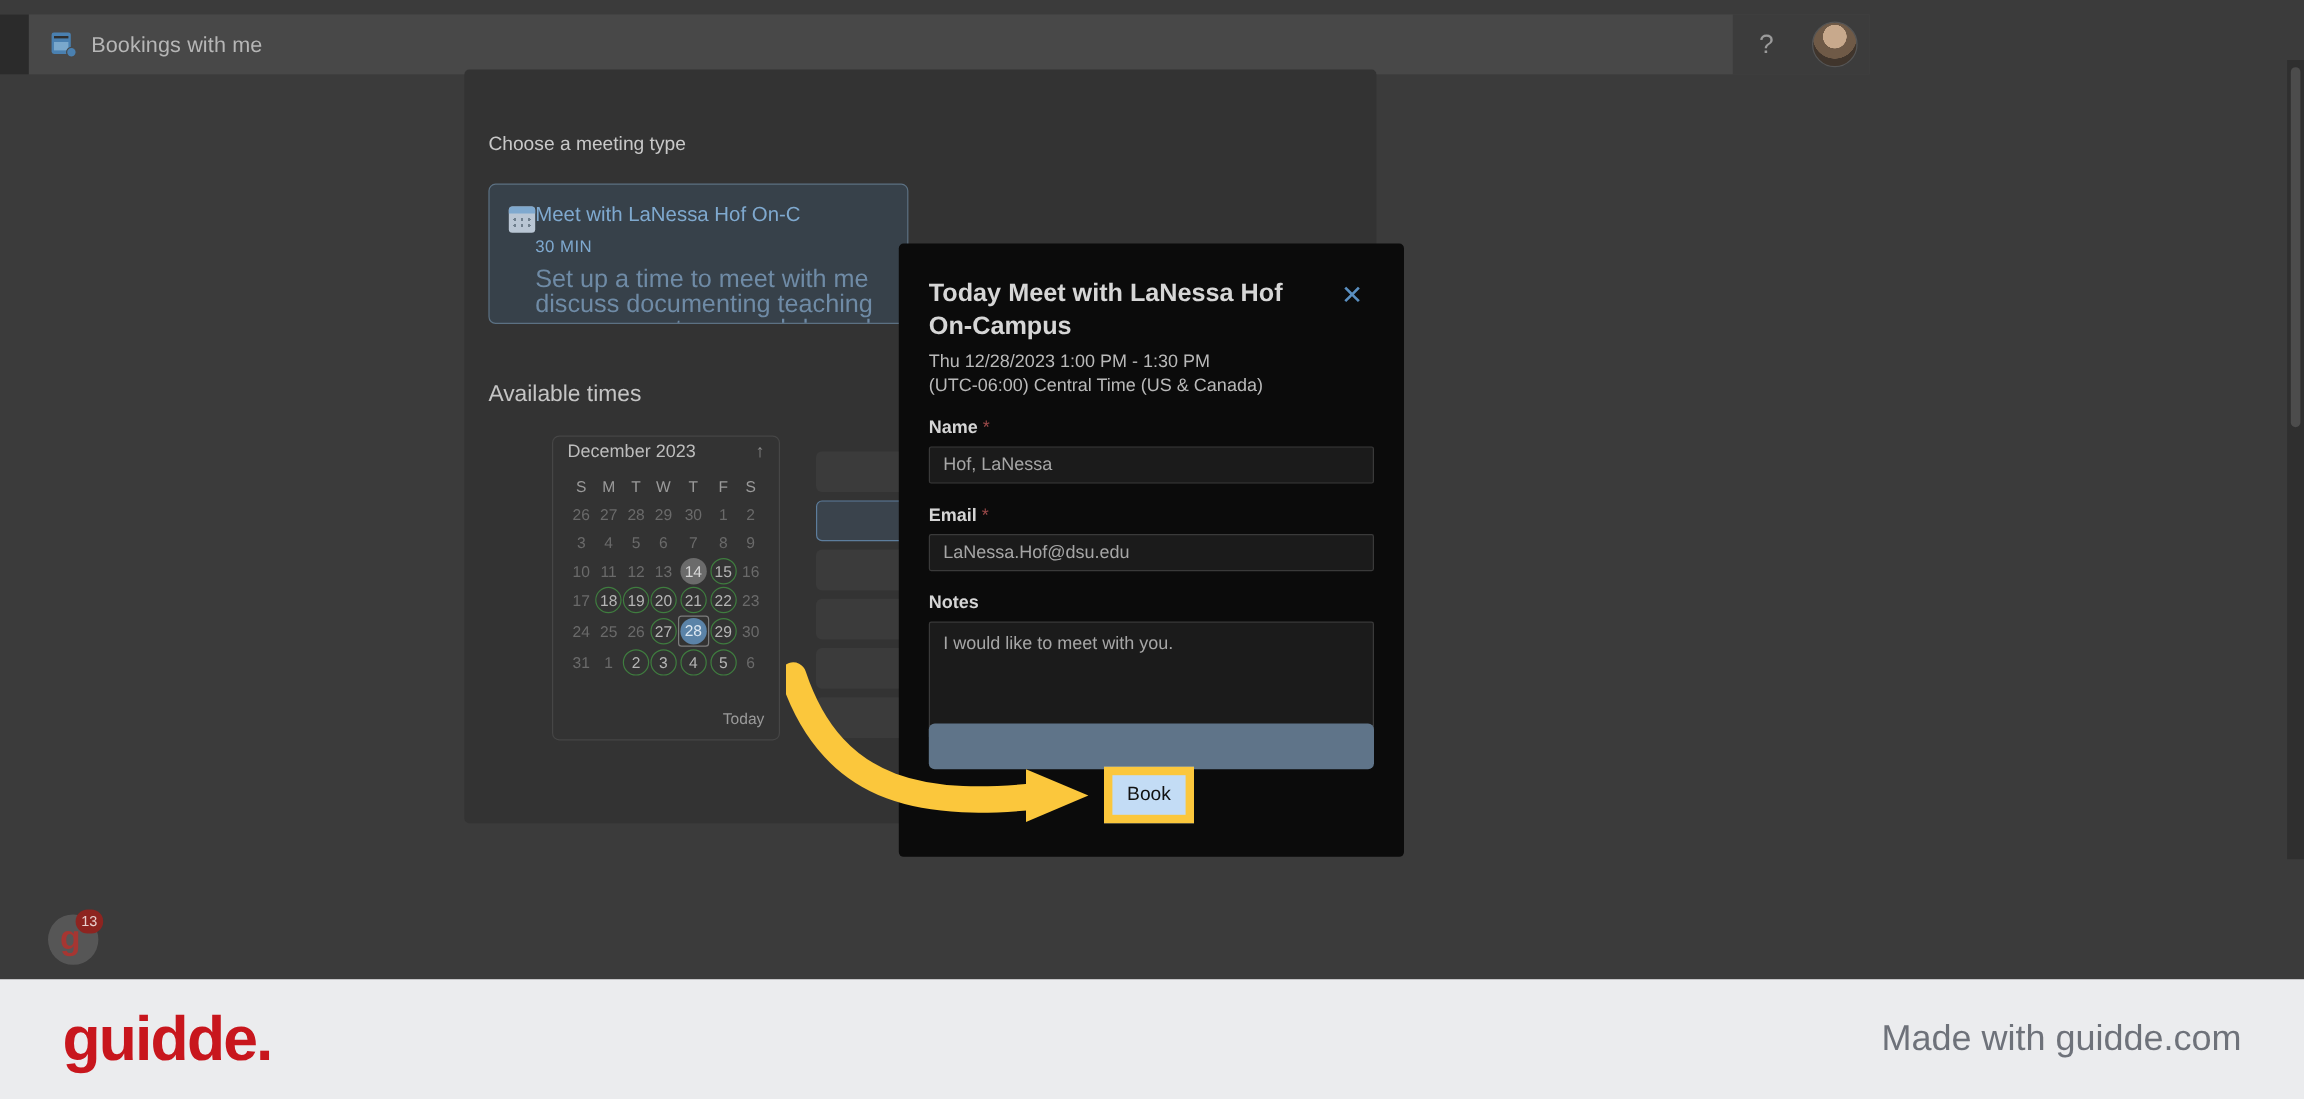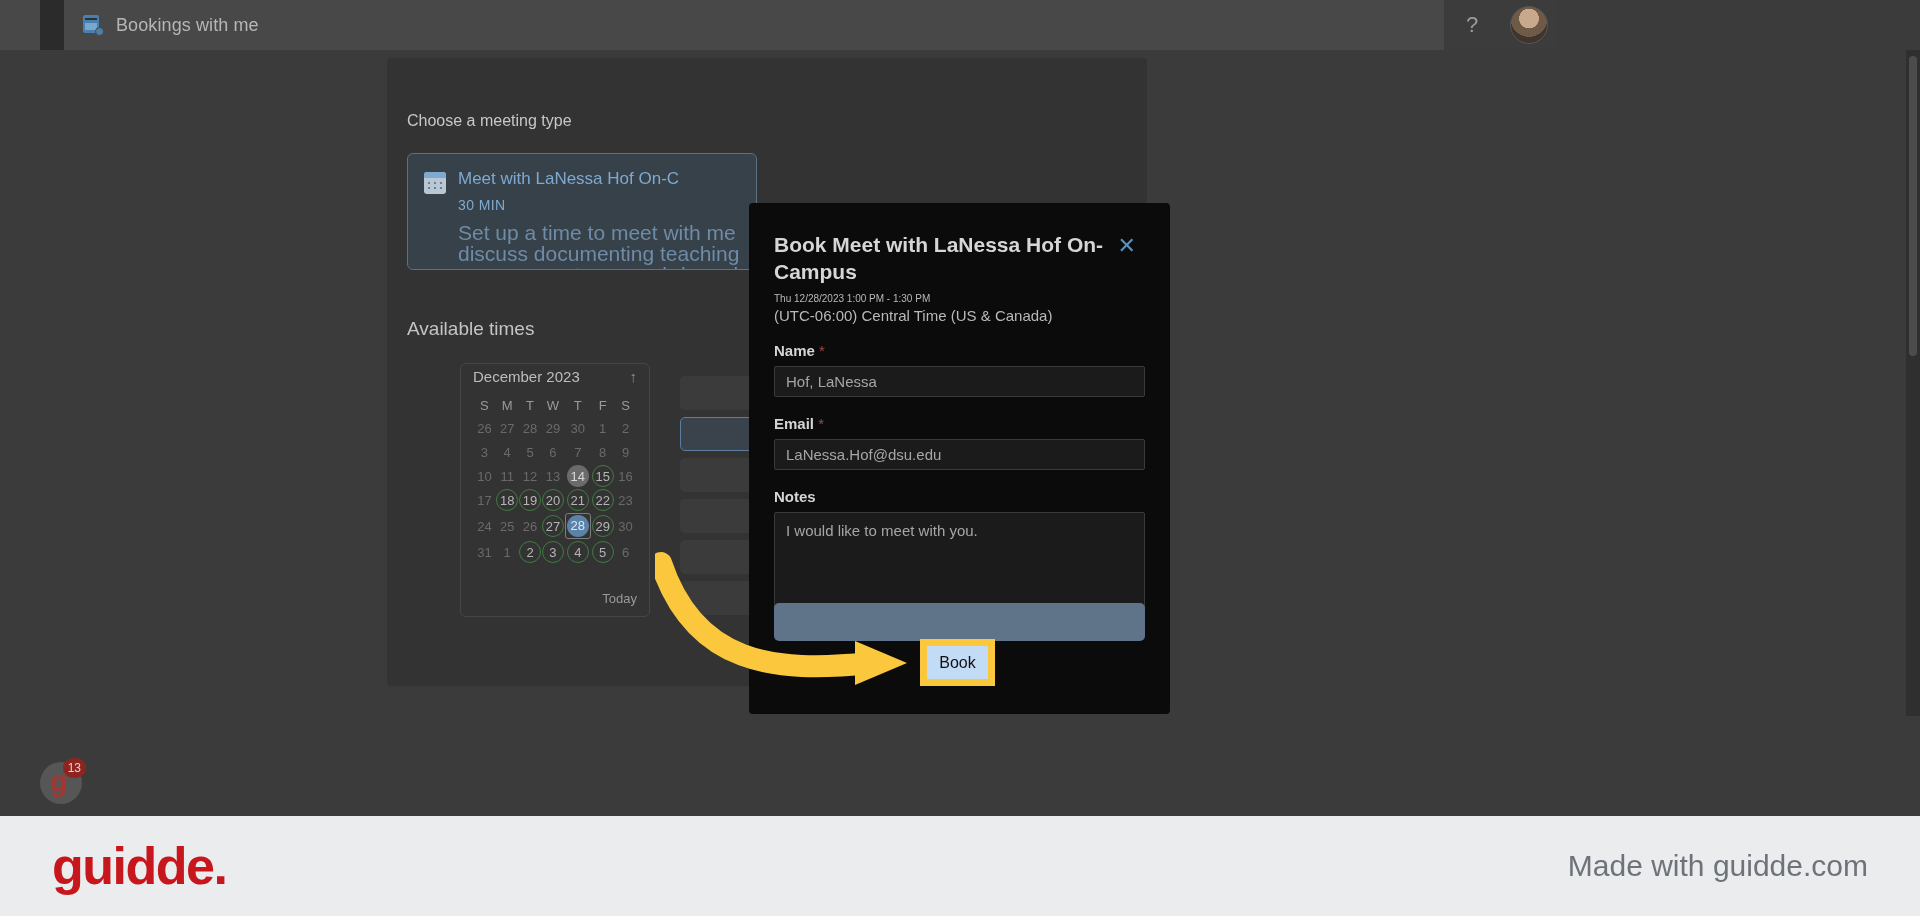--- a/index.html
+++ b/index.html
@@ -8,22 +8,22 @@
     font-family: "Liberation Sans", sans-serif;
     background: #1f1f1f; overflow: hidden;
   }
   #screen { position: relative; width: 1920px; height: 916px; background: #1f1f1f; }
 
   
   #app { position: absolute; inset: 0 0 100px 0; background: #3b3b3b; }
 
   
   .titlebar {
-    position: absolute; top: 0; left: 0; width: 1558px; height: 50px;
-    background: #484848; display: flex; align-items: center; padding-left: 40px;
+    position: absolute; top: 12px; left: 0; width: 1558px; height: 50px;
+    background: #484848; display: flex; align-items: center;
   }
   .tb-left-gutter { width: 24px; height: 50px; background: #2b2b2b; }
   .tb-app { display: flex; align-items: center; gap: 12px; padding-left: 18px; }
   .tb-icon { width: 22px; height: 22px; position: relative; }
   .tb-icon .bk { position:absolute; left:1px; top:1px; width:16px; height:18px; background:#4a80b0; border-radius:2px; }
   .tb-icon .bk:before{content:"";position:absolute;left:2px;top:3px;width:12px;height:2px;background:#2f2f2f;}
   .tb-icon .bk:after{content:"";position:absolute;left:2px;top:8px;width:12px;height:7px;background:#7aa8cc;}
   .tb-icon .per { position:absolute; right:0; bottom:0; width:9px; height:9px; border-radius:50%; background:#4a80b0; border:1.5px solid #484848;}
   .tb-title { font-size: 18px; color: #b6b6b6; letter-spacing: .1px; }
   .tb-right { margin-left: auto; display: flex; align-items: center; height: 50px; }
@@ -44,21 +44,21 @@
   
   .card {
     position: absolute; left: 387px; top: 58px; width: 760px; height: 628px;
     background: #333333; border-radius: 4px;
   }
   .card-inner { padding: 54px 0 0 20px; }
   .section-title { font-size: 16px; color: #c8c8c8; margin-left: 0; }
   .meeting-box {
     margin-top: 23px; width: 350px; height: 117px;
     border: 1px solid #5c7183; border-radius: 6px; background: #37414a;
-    padding: 15px 16px 0 16px; display: flex; gap: 12px; overflow: hidden;
+    padding: 15px 16px 0 16px; display: flex; overflow: hidden;
   }
   .cal-ico { width: 22px; height: 22px; border-radius: 3px; background: #b9c6d4; position: relative; flex:none; margin-top:3px;}
   .cal-ico:before{content:"";position:absolute;left:0;top:0;width:22px;height:6px;background:#7fa9cf;border-radius:3px 3px 0 0;}
   .cal-ico:after{content:"";position:absolute;left:3px;top:9px;width:16px;height:9px;
     background:
       radial-gradient(circle at 2px 2px,#6f7f8d 1.1px,transparent 1.2px),
       radial-gradient(circle at 8px 2px,#6f7f8d 1.1px,transparent 1.2px),
       radial-gradient(circle at 14px 2px,#6f7f8d 1.1px,transparent 1.2px),
       radial-gradient(circle at 2px 7px,#6f7f8d 1.1px,transparent 1.2px),
       radial-gradient(circle at 8px 7px,#6f7f8d 1.1px,transparent 1.2px),
@@ -157,21 +157,21 @@
   .footer .logo { font-size: 52px; color: #c8161d; font-weight: bold; letter-spacing: -1.5px; }
   .footer .made { font-size: 30px; color: #6e727a; }
 
   
   .modal {
     position: absolute; left: 749px; top: 203px; width: 421px; height: 511px;
     background: #0b0b0b; border-radius: 4px; padding: 28px 25px 0 25px;
   }
   .m-title { font-size: 21px; color: #d6d6d6; font-weight: bold; line-height: 27px; width: 330px; }
   .m-close { position:absolute; right: 34px; top: 32px; font-size: 22px; color: #5a8fc0; line-height:1; }
-  .m-sub { font-size: 10px; color: #b9b9b9; margin-top: 8px; }
+  .m-sub { font-size: 15px; color: #b9b9b9; margin-top: 8px; }
   .m-sub2 { font-size: 15px; color: #b9b9b9; margin-top: 3px; }
   .f-label { font-size: 15px; color: #d5d5d5; font-weight: bold; margin-top: 18px; margin-bottom: 7px; }
   .f-label .req { color: #9b4a4a; font-weight: normal; }
   .f-input {
     width: 371px; height: 31px; background: #1b1b1b; border: 1px solid #3a3a3a; border-radius: 2px;
     color: #a6a6a6; font-size: 15px; padding: 0 11px; font-family: "Liberation Sans", sans-serif;
   }
   .f-area {
     width: 371px; height: 98px; background: #1b1b1b; border: 1px solid #3a3a3a; border-radius: 2px;
     color: #a6a6a6; font-size: 15px; padding: 9px 11px; resize: none; font-family: "Liberation Sans", sans-serif;
@@ -367,21 +367,21 @@
     </div>
 
     <div class="g-badge">
       <div class="ring"></div>
       <div class="g">g</div>
       <div class="cnt">13</div>
     </div>
   </div>
 
   <div class="modal">
-    <div class="m-title">Book Meet with LaNessa Hof On-Campus</div>
+    <div class="m-title">Today Meet with LaNessa Hof On-Campus</div>
     <div class="m-close">✕</div>
     <div class="m-sub">Thu 12/28/2023 1:00 PM - 1:30 PM</div>
     <div class="m-sub2">(UTC-06:00) Central Time (US &amp; Canada)</div>
 
     <div class="f-label">
       <span>Name</span>
       <span class="req">*</span>
     </div>
     <input class="f-input" value="Hof, LaNessa" style="">
 

